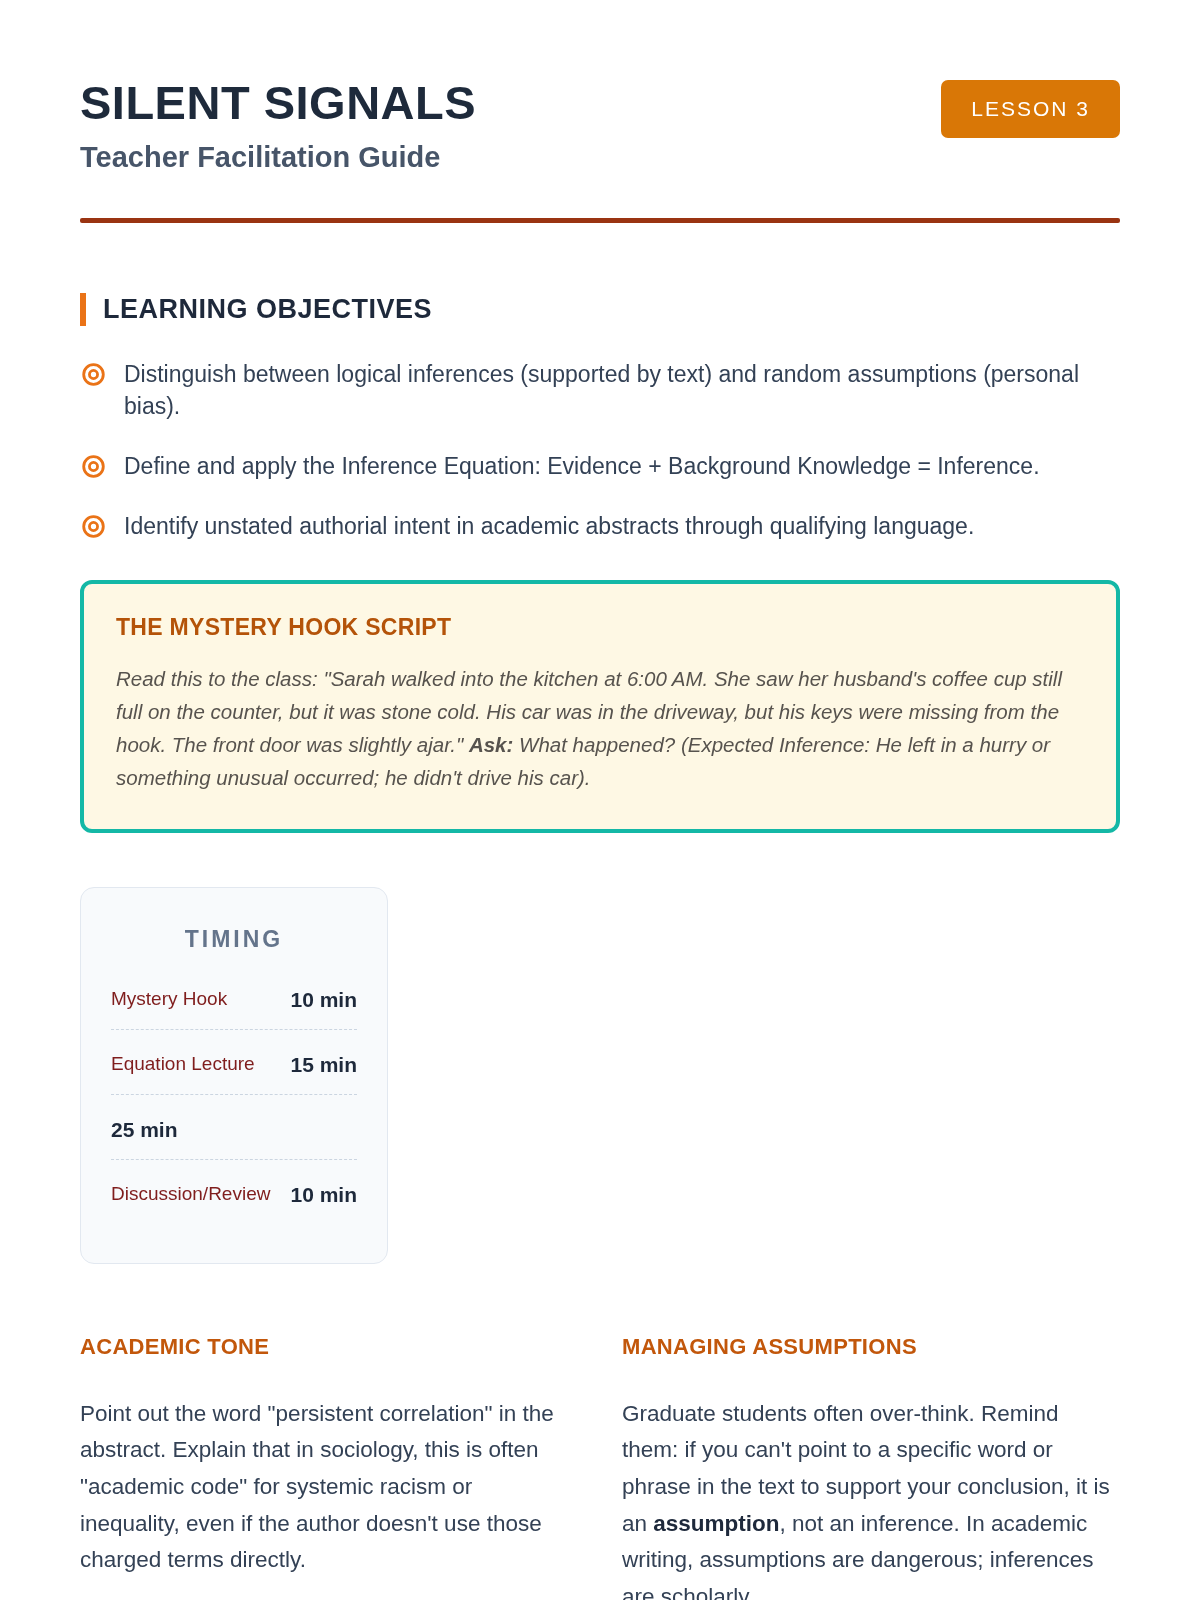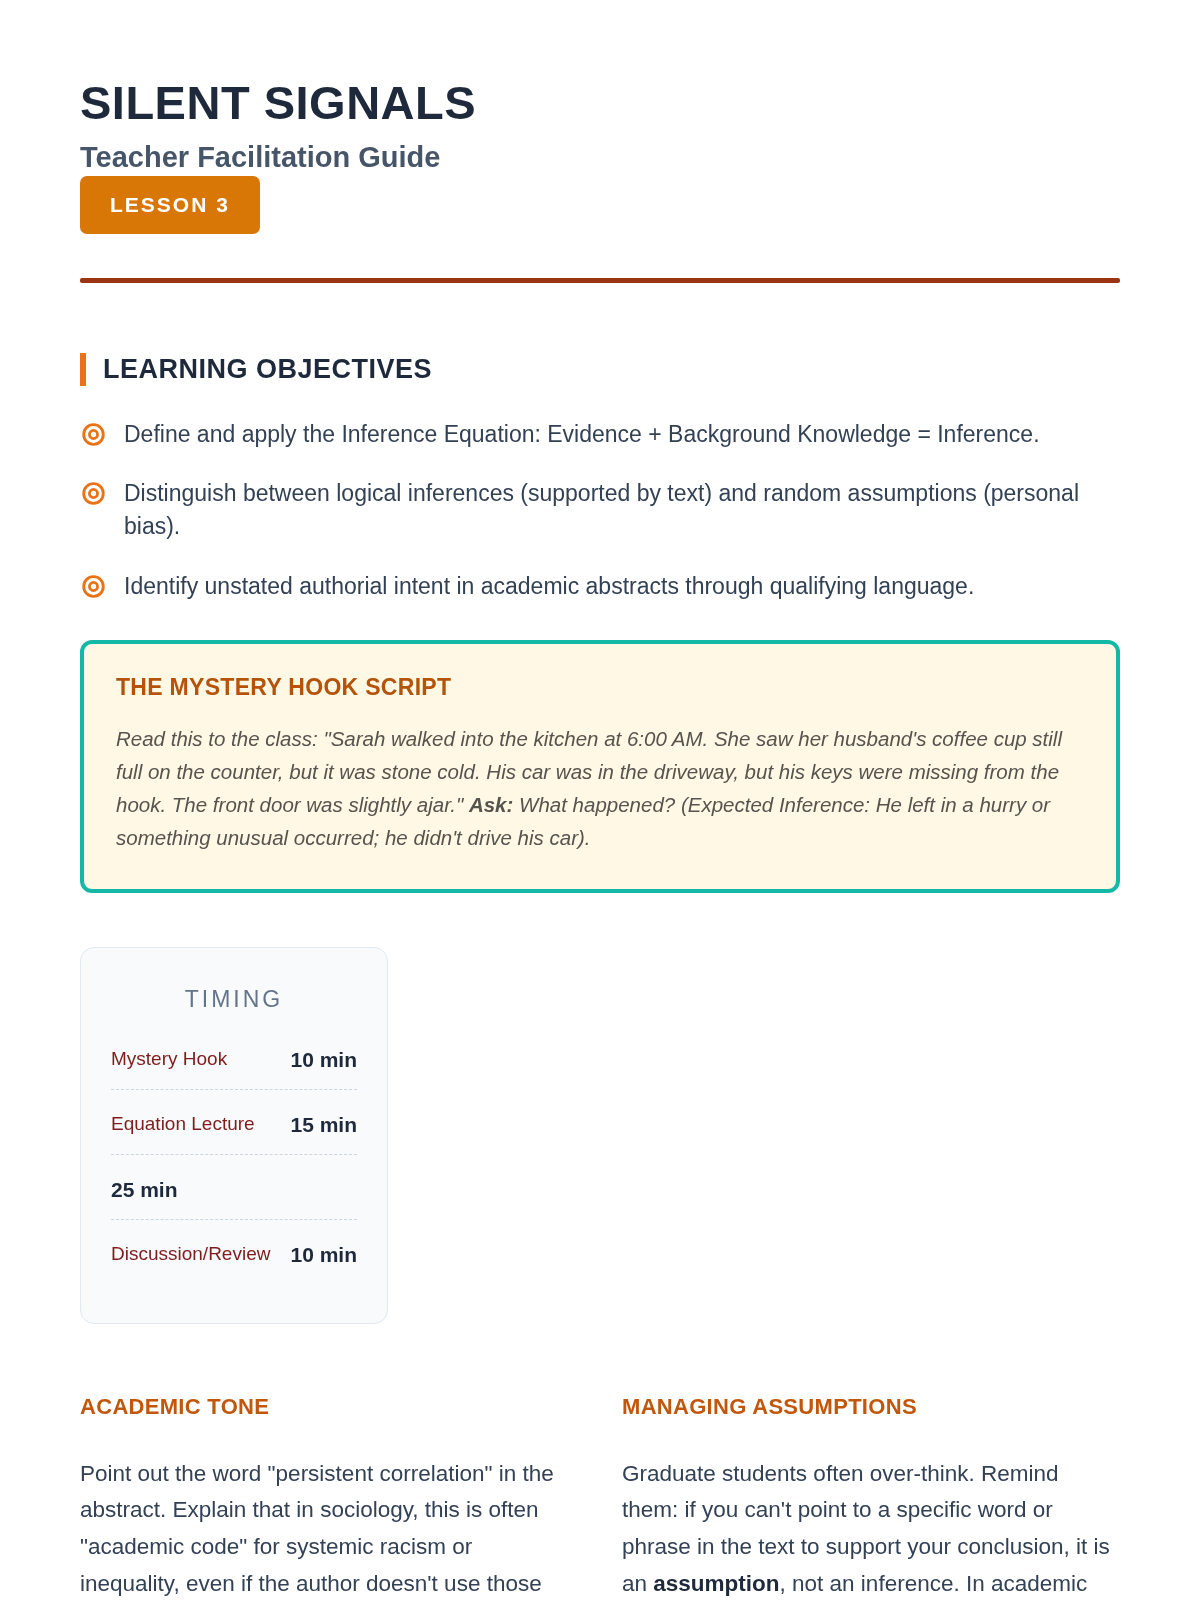--- a/index.html
+++ b/index.html
@@ -13,39 +13,39 @@
   }
   .page {
     width: 1200px;
     height: 1600px;
     padding: 78px 80px 0 80px;
     overflow: hidden;
     background: #ffffff;
   }
 
   
-  .header { display: flex; justify-content: space-between; align-items: flex-start; flex-direction: column; }
+  .header { display: flex; justify-content: space-between; align-items: flex-start; }
   .title {
     font-size: 47px;
     font-weight: 900;
     letter-spacing: 0.5px;
     color: #1E2A3B;
     line-height: 1.05;
   }
   .subtitle {
     margin-top: 14px;
     font-size: 29px;
     font-weight: 700;
     color: #475569;
   }
   .badge {
     background: #D97706;
     color: #ffffff;
     font-size: 21px;
-    font-weight: 700;
+    font-weight: 400;
     letter-spacing: 2px;
     padding: 17px 30px;
     border-radius: 7px;
     margin-top: 2px;
     white-space: nowrap;
   }
   .rule {
     margin-top: 44px;
     height: 5px;
     background: #9A3412;
@@ -105,21 +105,21 @@
     flex: 0 0 308px;
     width: 308px;
     background: #F8FAFC;
     border: 1px solid #E2E8F0;
     border-radius: 14px;
     padding: 38px 30px;
   }
   .timing-heading {
     text-align: center;
     font-size: 23px;
-    font-weight: 400;
+    font-weight: 700;
     letter-spacing: 3px;
     color: #64748B;
   }
   .timing-rows { margin-top: 34px; }
   .timing-row {
     display: flex;
     justify-content: space-between;
     gap: 10px;
     padding-bottom: 16px;
     margin-bottom: 22px;
@@ -201,31 +201,31 @@
       <section>
         <h2 class="section-heading">LEARNING OBJECTIVES</h2>
         <ul class="objectives">
   <li class="objective">
     <span class="target-icon">
       <svg width="27" height="27" viewBox="0 0 24 24" fill="none">
         <circle cx="12" cy="12" r="8.7" stroke="#EA7317" stroke-width="2.5"></circle>
         <circle cx="12" cy="12" r="3.6" stroke="#EA7317" stroke-width="2.5"></circle>
       </svg>
     </span>
-    <span class="objective-text">Define and apply the Inference Equation: Evidence + Background Knowledge = Inference.</span>
+    <span class="objective-text">Distinguish between logical inferences (supported by text) and random assumptions (personal bias).</span>
   </li>
 
   <li class="objective">
     <span class="target-icon">
       <svg width="27" height="27" viewBox="0 0 24 24" fill="none">
         <circle cx="12" cy="12" r="8.7" stroke="#EA7317" stroke-width="2.5"></circle>
         <circle cx="12" cy="12" r="3.6" stroke="#EA7317" stroke-width="2.5"></circle>
       </svg>
     </span>
-    <span class="objective-text">Distinguish between logical inferences (supported by text) and random assumptions (personal bias).</span>
+    <span class="objective-text">Define and apply the Inference Equation: Evidence + Background Knowledge = Inference.</span>
   </li>
 
   <li class="objective">
     <span class="target-icon">
       <svg width="27" height="27" viewBox="0 0 24 24" fill="none">
         <circle cx="12" cy="12" r="8.7" stroke="#EA7317" stroke-width="2.5"></circle>
         <circle cx="12" cy="12" r="3.6" stroke="#EA7317" stroke-width="2.5"></circle>
       </svg>
     </span>
     <span class="objective-text">Identify unstated authorial intent in academic abstracts through qualifying language.</span>

